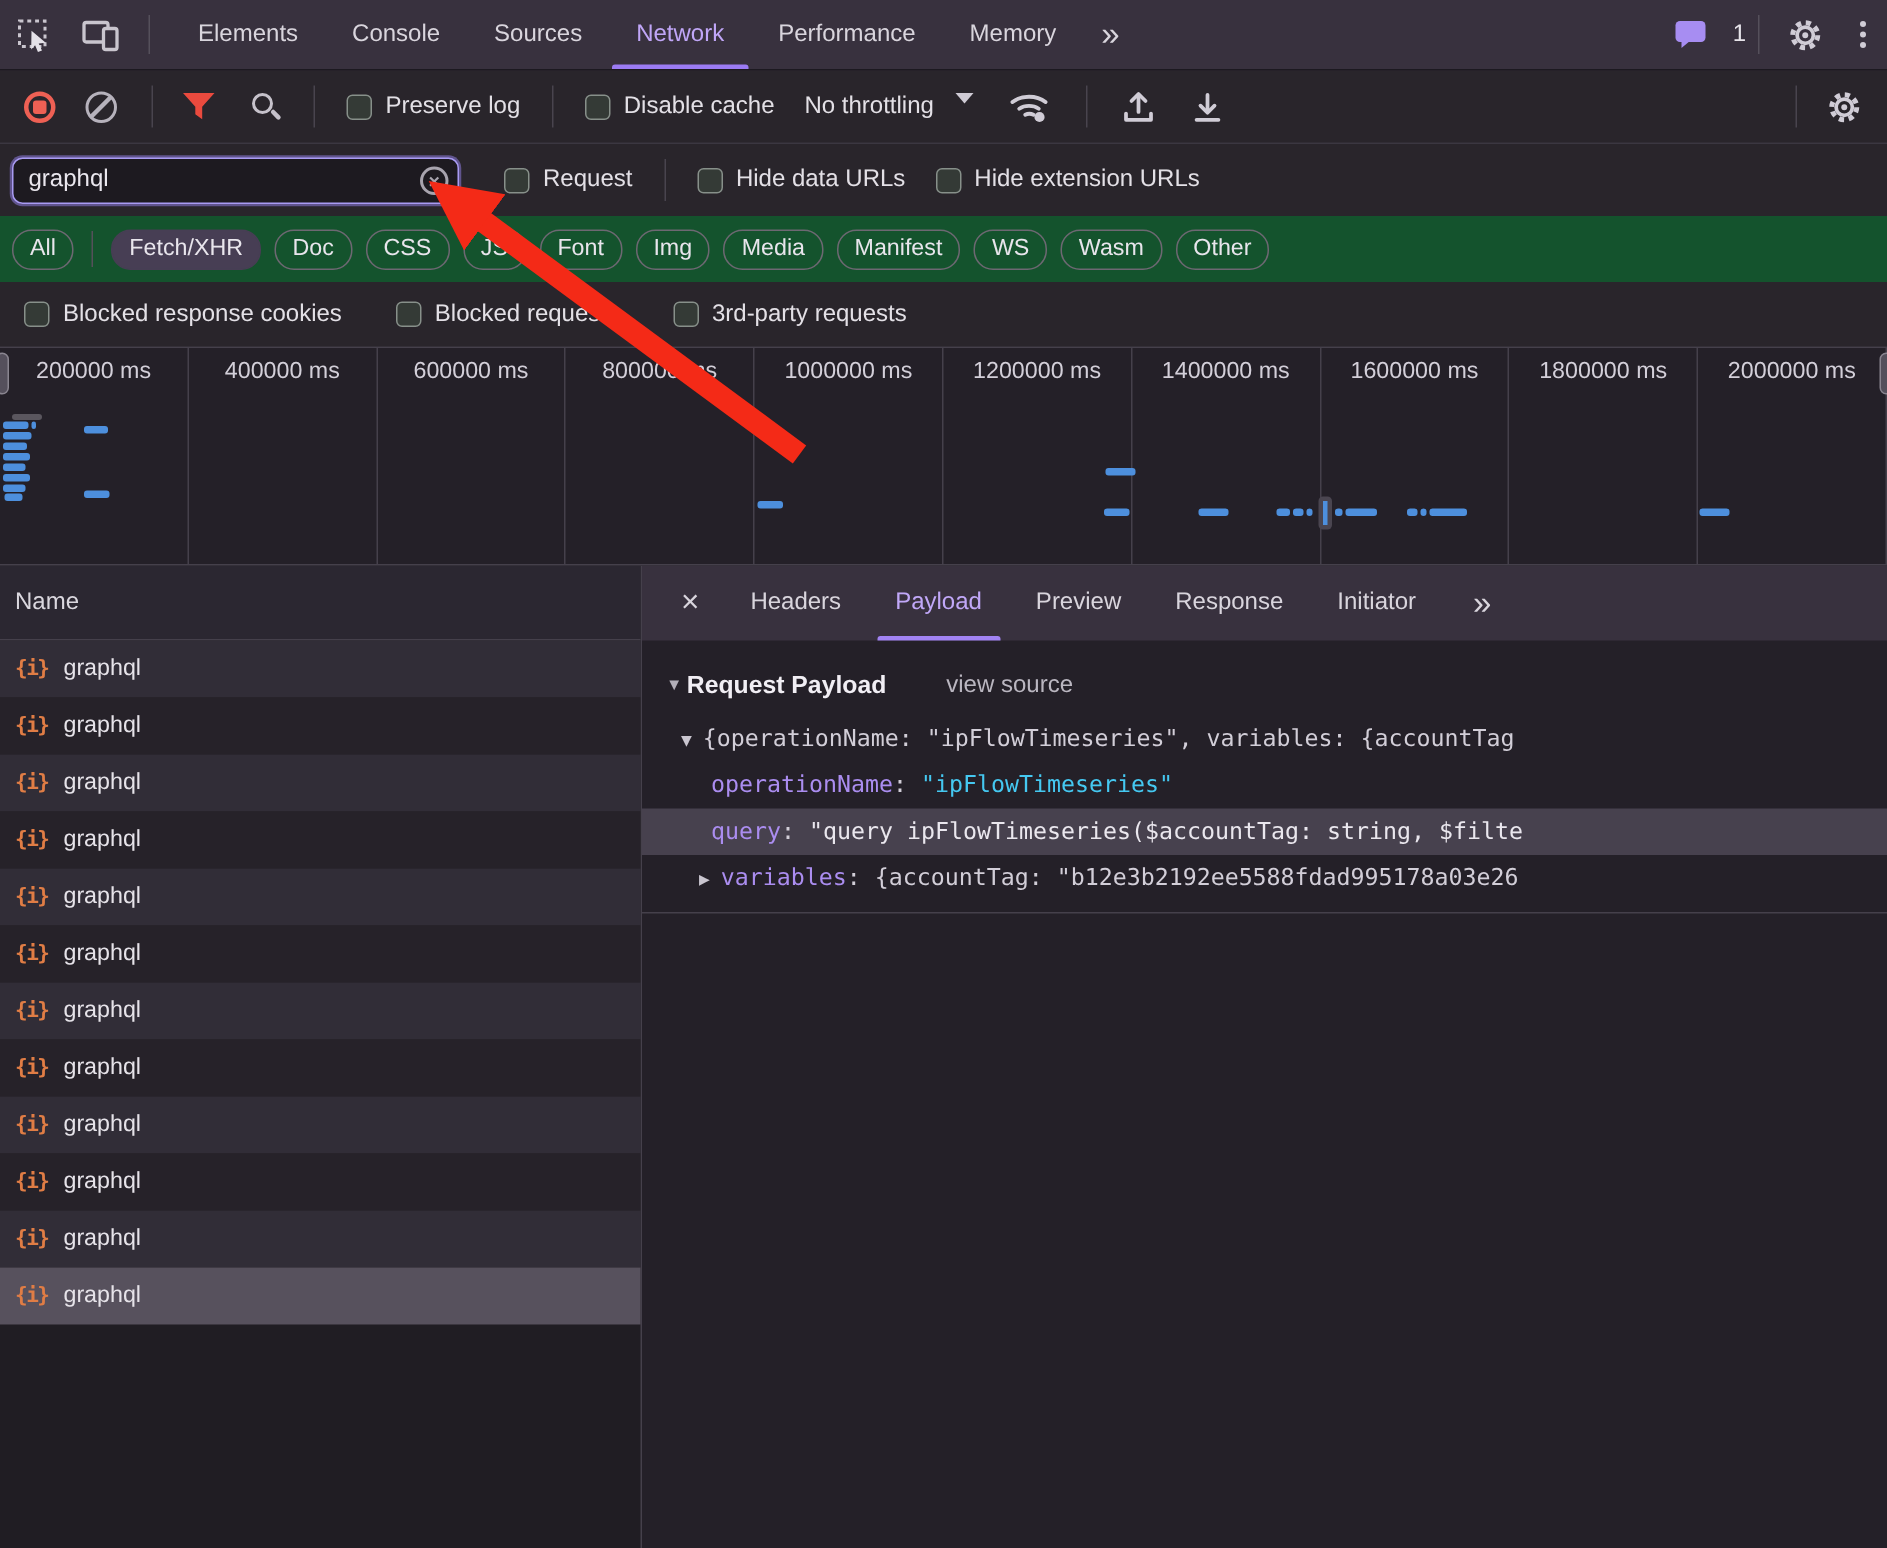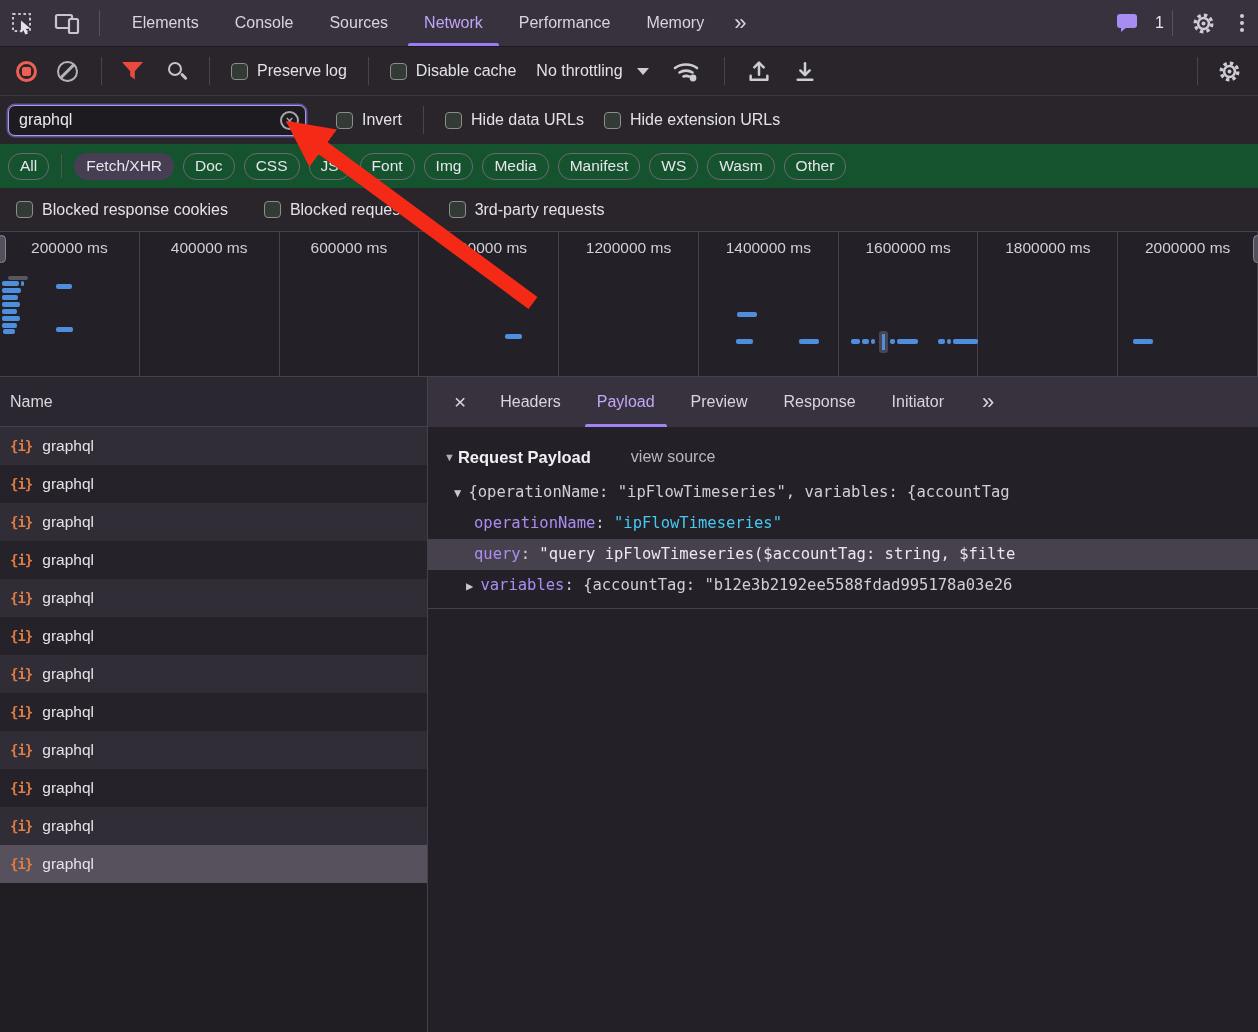--- a/index.html
+++ b/index.html
@@ -29,21 +29,21 @@
   .toolbar { height:49px; background:#29252b; border-bottom:1px solid #3b3741; display:flex; align-items:center; padding:0 8px; flex:0 0 auto; }
   .tbsep { width:1px; height:28px; background:#49444e; margin:0 11px; }
   .ic-record { width:21px; height:21px; border:3px solid #ee6054; border-radius:50%; position:relative; margin:0 8px; }
   .ic-record::after { content:''; position:absolute; inset:3px; background:#ee6054; border-radius:2px; }
   .ic-clear { width:21px; height:21px; border:2.5px solid #b6b2bc; border-radius:50%; position:relative; margin:0 12px; }
   .ic-clear::after { content:''; position:absolute; left:-2px; top:7px; width:20px; height:2.5px; background:#b6b2bc; transform:rotate(-45deg); }
   .ic-search { width:14px; height:14px; border:2.6px solid #c6c2cb; border-radius:50%; position:relative; margin:0 16px 4px 16px; }
   .ic-search::after { content:''; position:absolute; width:8px; height:2.6px; background:#c6c2cb; right:-8px; bottom:-4px; transform:rotate(45deg); border-radius:2px; }
   .cb { width:17px; height:17px; border-radius:4px; border:1.5px solid #87908a; background:#343a36; flex:0 0 auto; }
   .cb-wrap { display:flex; align-items:center; gap:9px; margin:0 10px; cursor:default; white-space:nowrap; }
-  .throttle { display:flex; align-items:center; gap:14px; margin:0 10px; color:#e3e0e6; }
+  .throttle { display:flex; gap:14px; margin:0 10px; color:#e3e0e6; }
   .caret-down { width:0; height:0; border-left:6px solid transparent; border-right:6px solid transparent; border-top:7px solid #cfcbd5; }
   .toolbar svg, .topbar svg { display:block; }
   .grow { flex:1; }
 
   
   .filterrow { height:48px; background:#29252b; display:flex; align-items:center; padding:0 8px; flex:0 0 auto; }
   .filter-input-wrap { position:relative; width:298px; margin-right:20px; }
   .filter-input { width:100%; height:31px; background:#1d1a20; border:1px solid #a99bf3; box-shadow:0 0 0 1.5px rgba(152,132,240,.5); border-radius:7px; color:#eae7ee; font-size:16px; font-family:"Liberation Sans",sans-serif; padding:0 32px 0 10px; outline:none; }
   .clear-btn { position:absolute; right:7px; top:6px; width:19px; height:19px; border:2px solid #a8a4ae; border-radius:50%; color:#a8a4ae; font-size:13px; line-height:15px; text-align:center; font-weight:bold; }
   .chipsrow { height:44px; background:#14532d; display:flex; align-items:center; padding:0 8px; gap:9px; flex:0 0 auto; }
@@ -212,21 +212,21 @@
     </span>
   </div>
 
   <div class="filterrow">
     <span class="filter-input-wrap">
       <input class="filter-input" value="graphql" style="">
       <span class="clear-btn">×</span>
     </span>
     <label class="cb-wrap">
       <span class="cb"></span>
-      <span>Invert</span>
+      <span>Request</span>
     </label>
     <span class="tbsep"></span>
     <label class="cb-wrap">
       <span class="cb"></span>
       <span>Hide data URLs</span>
     </label>
     <label class="cb-wrap">
       <span class="cb"></span>
       <span>Hide extension URLs</span>
     </label>
@@ -262,20 +262,21 @@
         <span>3rd-party requests</span>
       </label>
     </div>
 
   <div class="overview">
     <div class="ov-cols">
         <div class="ov-col"><span class="ov-label">200000 ms</span></div>
         <div class="ov-col"><span class="ov-label">400000 ms</span></div>
         <div class="ov-col"><span class="ov-label">600000 ms</span></div>
         <div class="ov-col"><span class="ov-label">800000 ms</span></div>
+        <div class="ov-col"><span class="ov-label">1000000 ms</span></div>
         <div class="ov-col"><span class="ov-label">1200000 ms</span></div>
         <div class="ov-col"><span class="ov-label">1400000 ms</span></div>
         <div class="ov-col"><span class="ov-label">1600000 ms</span></div>
         <div class="ov-col"><span class="ov-label">1800000 ms</span></div>
         <div class="ov-col"><span class="ov-label">2000000 ms</span></div>
       </div>
     <div style="position:absolute;inset:0;">
         <div class="bar gray" style="left: 8px; top: 44px; width: 20px; height: 4px;"></div>
         <div class="bar " style="left: 2px; top: 49px; width: 17px;"></div>
         <div class="bar " style="left: 21px; top: 49px; width: 3px;"></div>

